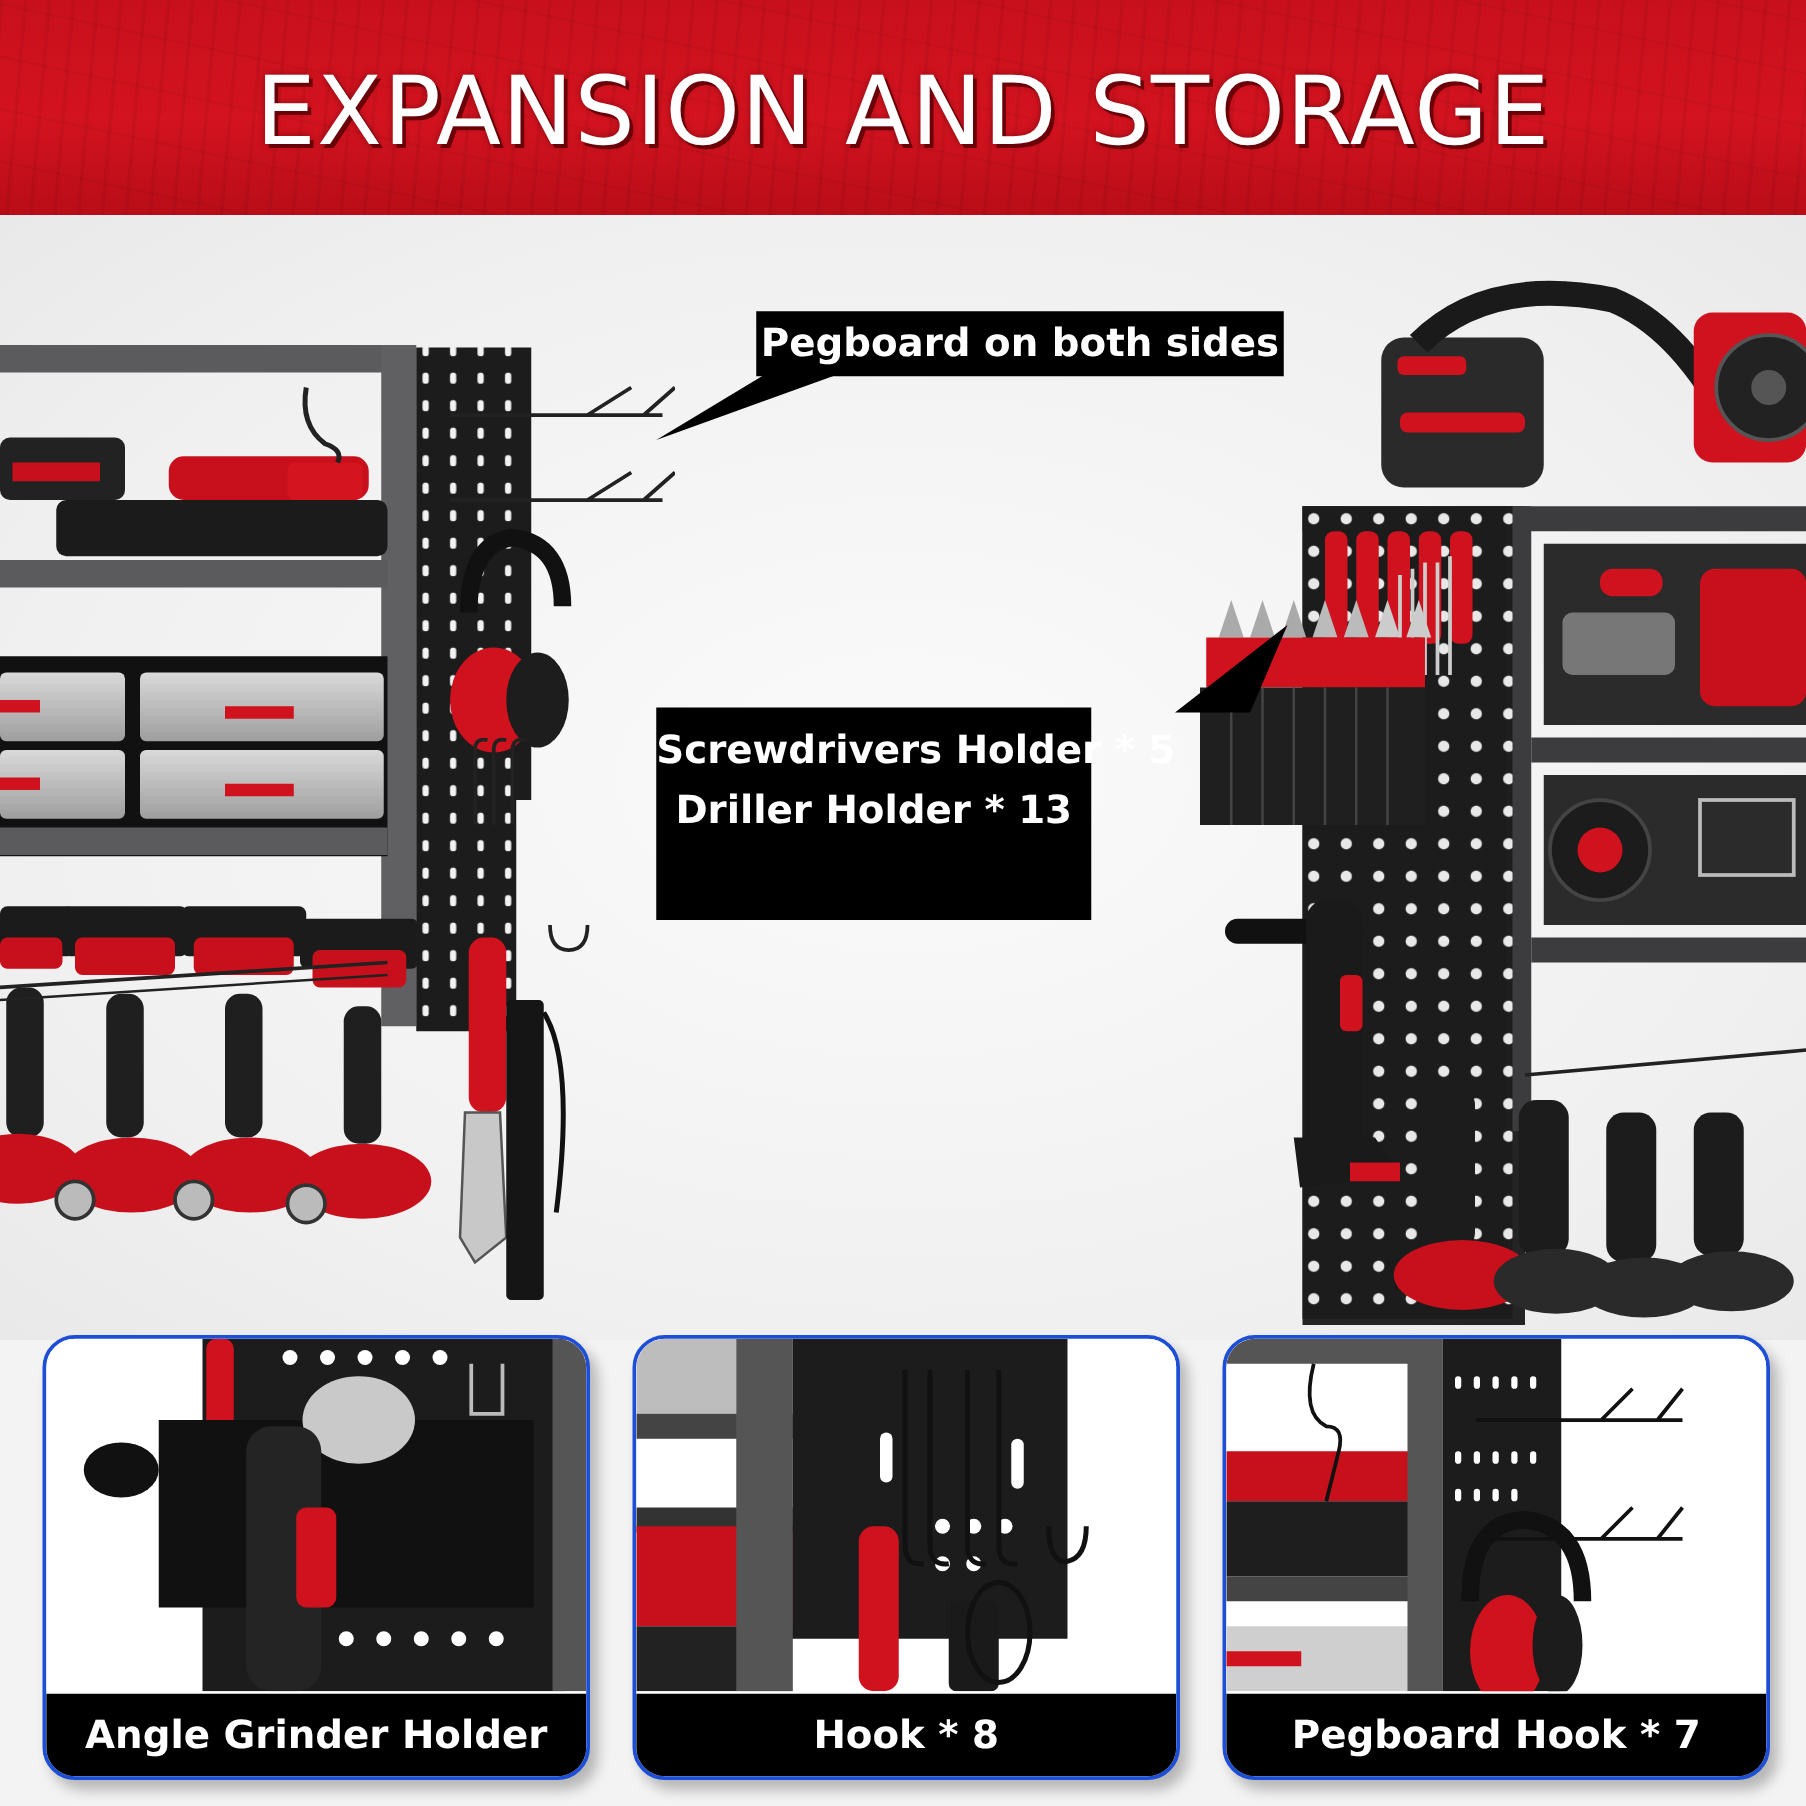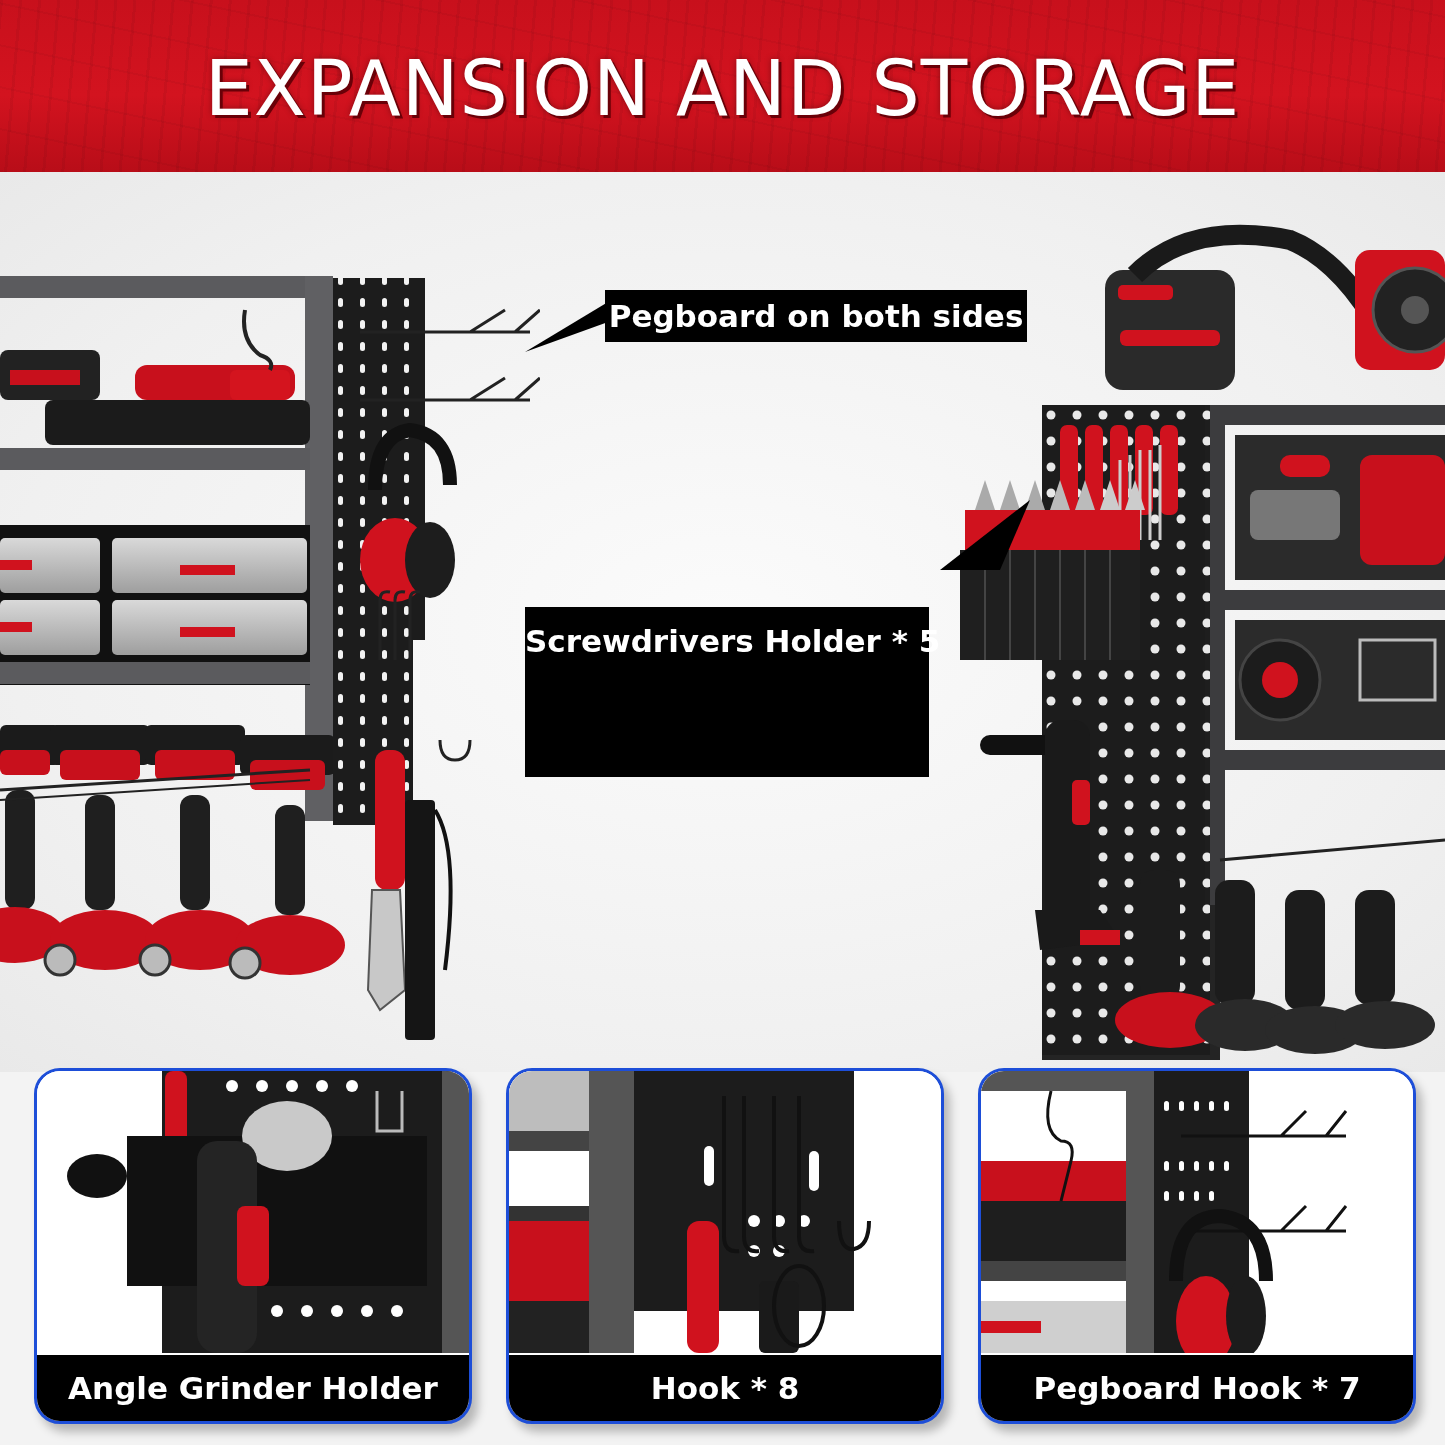--- a/index.html
+++ b/index.html
@@ -8,23 +8,23 @@
   .banner{position:absolute;left:0;top:0;width:1445px;height:172px;
           background:linear-gradient(180deg,#c8101c 0%,#d3131f 55%,#b80d18 100%);}
   .banner::before{content:"";position:absolute;inset:0;
           background:repeating-linear-gradient(95deg,rgba(0,0,0,0.05) 0 3px,transparent 3px 19px),
                      repeating-linear-gradient(12deg,rgba(0,0,0,0.04) 0 2px,transparent 2px 41px);}
   .banner-title{position:absolute;left:0;right:0;top:44px;text-align:center;
           color:#fff;font-weight:normal;font-size:76px;letter-spacing:1px;line-height:90px;
           text-shadow:3px 3px 0 #6a0008,0 0 6px rgba(0,0,0,0.35);}
   .stage{position:absolute;left:0;top:172px;width:1445px;height:900px;
          background:radial-gradient(ellipse at 50% 50%,#fbfbfb 0%,#f0f0f0 70%,#e9e9e9 100%);}
-  .callout{position:absolute;background:#000;color:#fff;font-weight:bold;margin-top:41px;}
+  .callout{position:absolute;background:#000;color:#fff;font-weight:bold;}
   .callout-top{left:605px;top:249px;width:422px;height:52px;font-size:31px;line-height:52px;text-align:center;}
-  .callout-mid{left:525px;top:566px;width:404px;height:170px;font-size:31px;line-height:48px;text-align:center;padding-top:10px;box-sizing:border-box;}
+  .callout-mid{left:525px;top:566px;width:348px;height:170px;font-size:31px;line-height:48px;text-align:center;padding-top:10px;box-sizing:border-box;}
   .callout-mid div{white-space:nowrap;}
   svg.pointer{position:absolute;left:0;top:0;}
   .rack{position:absolute;}
   .panel{position:absolute;top:1068px;height:350px;border-radius:26px;overflow:hidden;
          background:#fff;border:3px solid #1d4ed8;box-shadow:6px 8px 10px rgba(0,0,0,0.25);}
   .panel .pic{position:absolute;left:0;top:0;right:0;height:282px;}
   .panel .caption{position:absolute;left:0;right:0;bottom:0;height:66px;background:#000;
          color:#fff;font-weight:bold;font-size:31px;line-height:66px;text-align:center;}
 </style>
 </head>
@@ -219,20 +219,21 @@
   <polygon points="618,296 680,296 525,352" fill="#000"></polygon>
   <polygon points="940,570 1000,570 1030,500" fill="#000"></polygon>
 </svg>
 
 <div class="callout callout-top">
   <span>Pegboard on both sides</span>
 </div>
 
 <div class="callout callout-mid">
   <div>Screwdrivers Holder * 5</div>
+  <div>Driller Holder * 13</div>
 </div>
 
 <div class="panel" style="left:34px;width:432px">
   <svg class="pic" width="432" height="282" viewBox="0 0 432 282">
     <rect width="432" height="282" fill="#fff"></rect>
     <rect x="125" y="0" width="290" height="282" fill="#1c1c1c"></rect>
     <rect x="405" y="0" width="27" height="282" fill="#555"></rect>
     <g fill="#fff">
       <circle cx="195" cy="15" r="6"></circle>
         <circle cx="225" cy="15" r="6"></circle>

